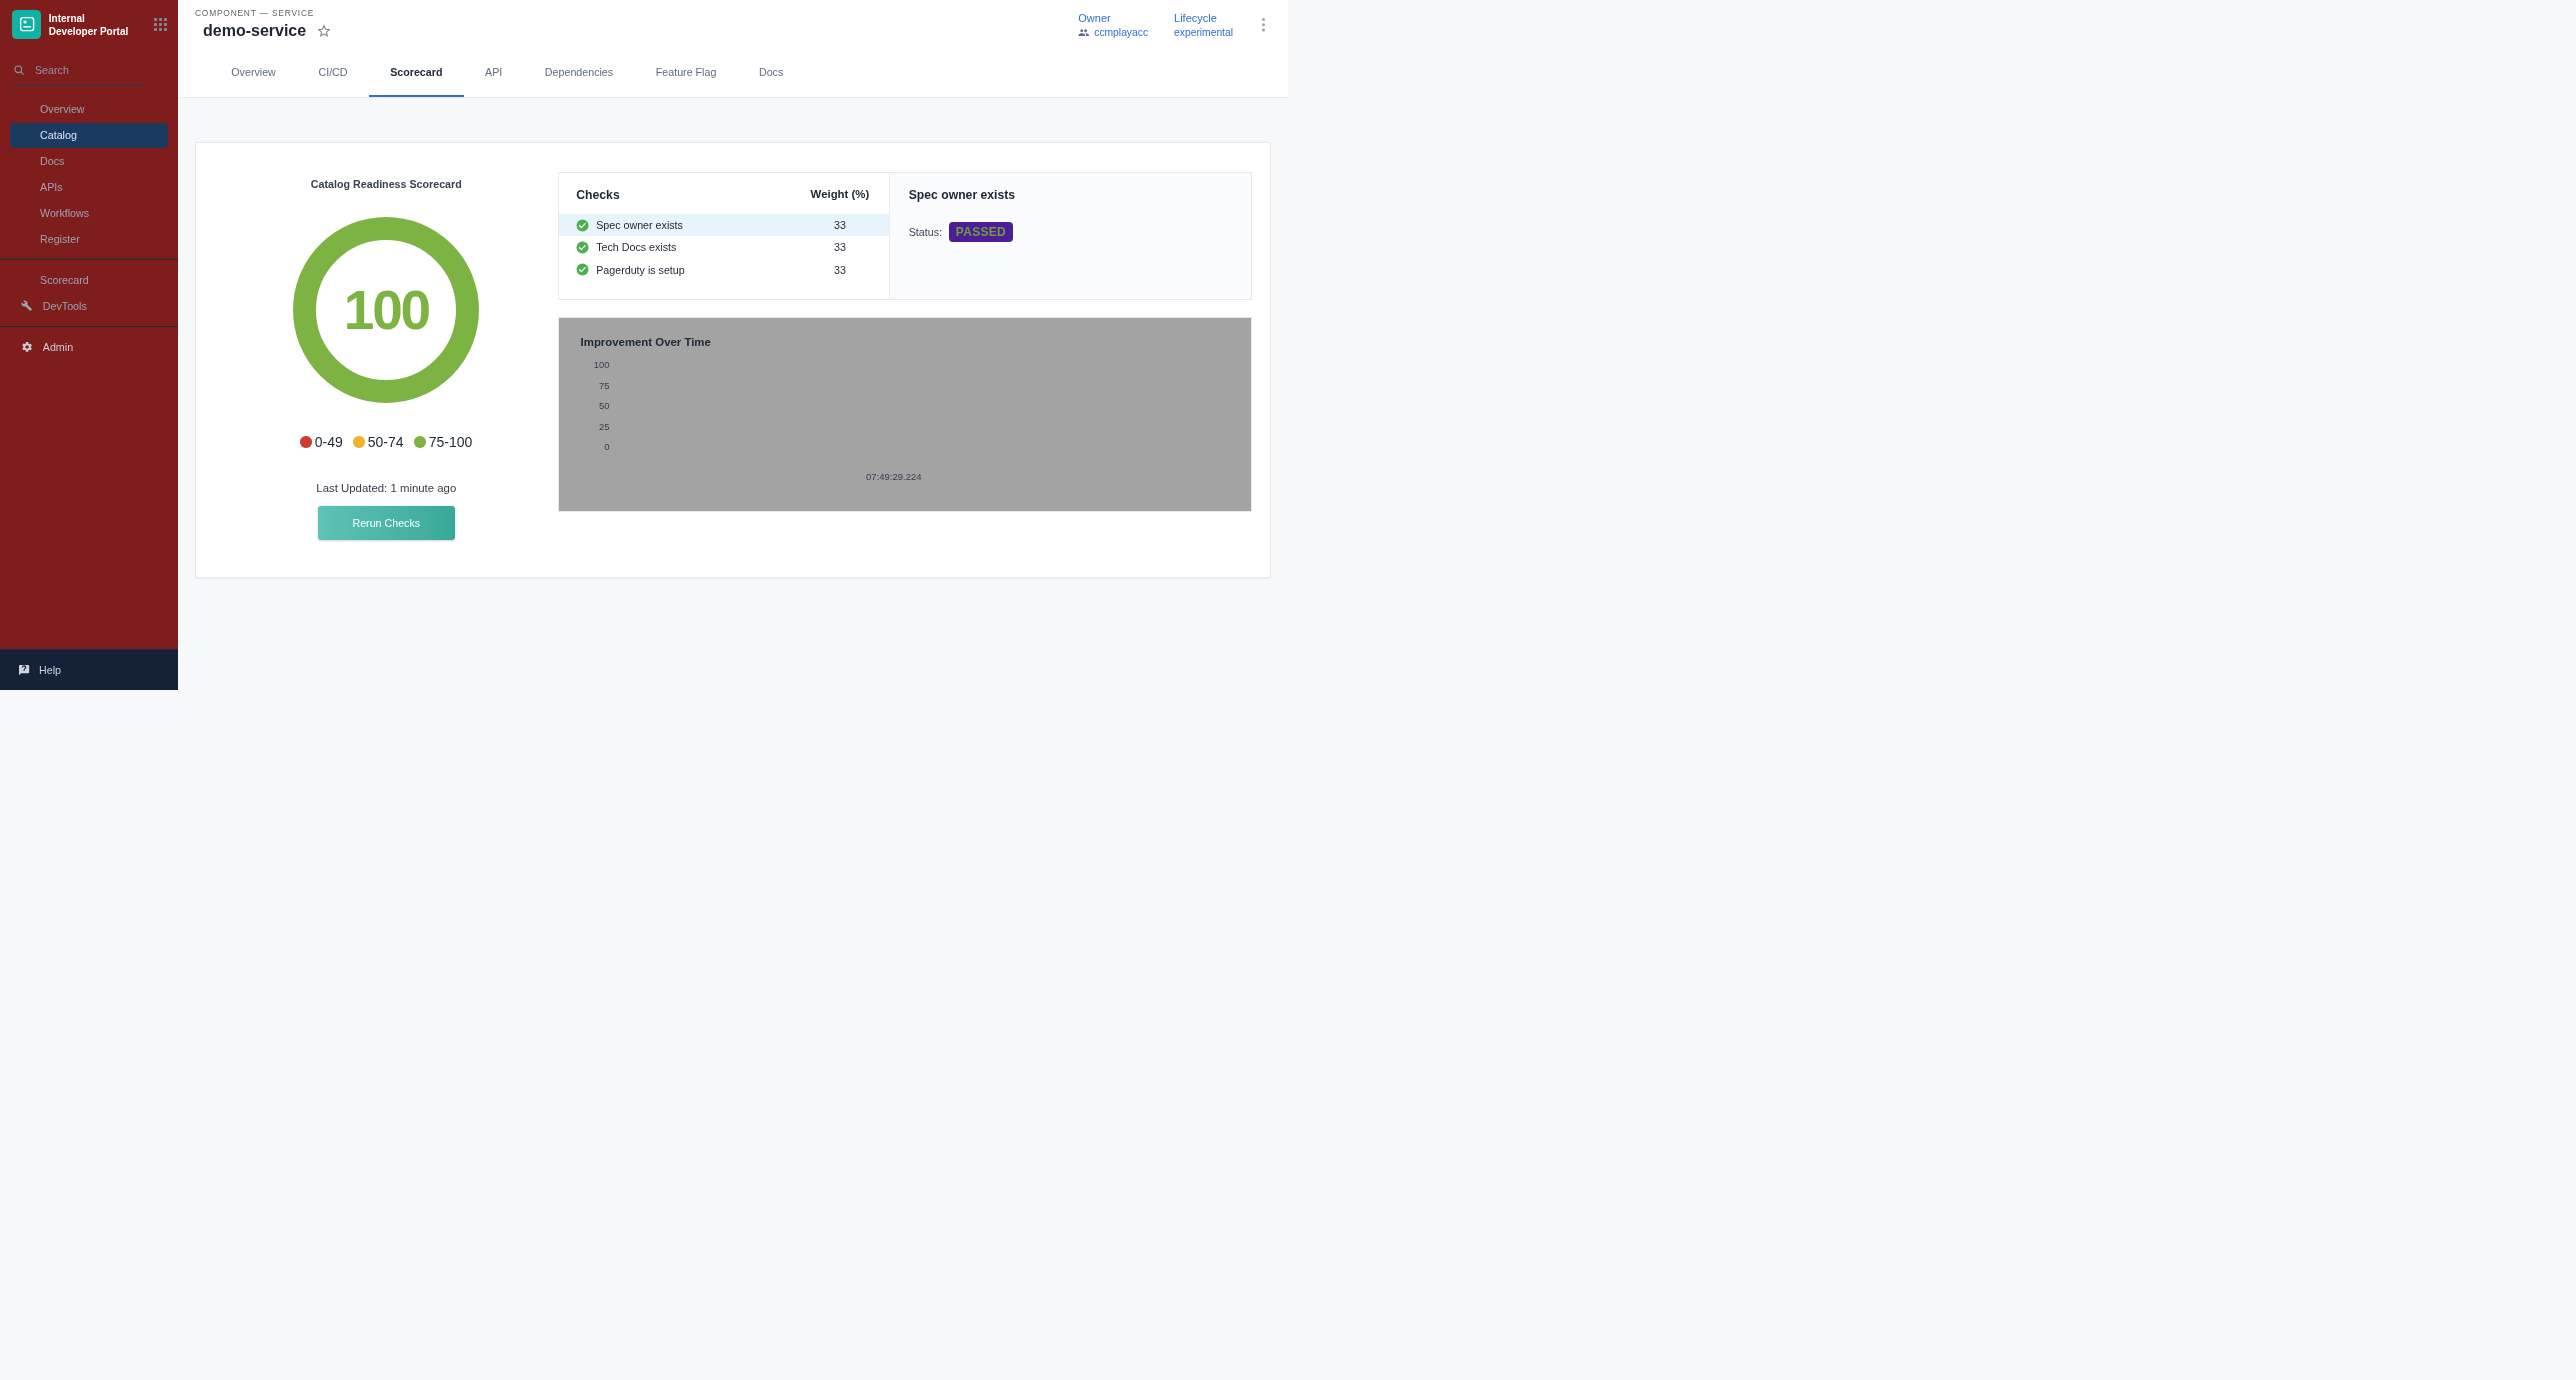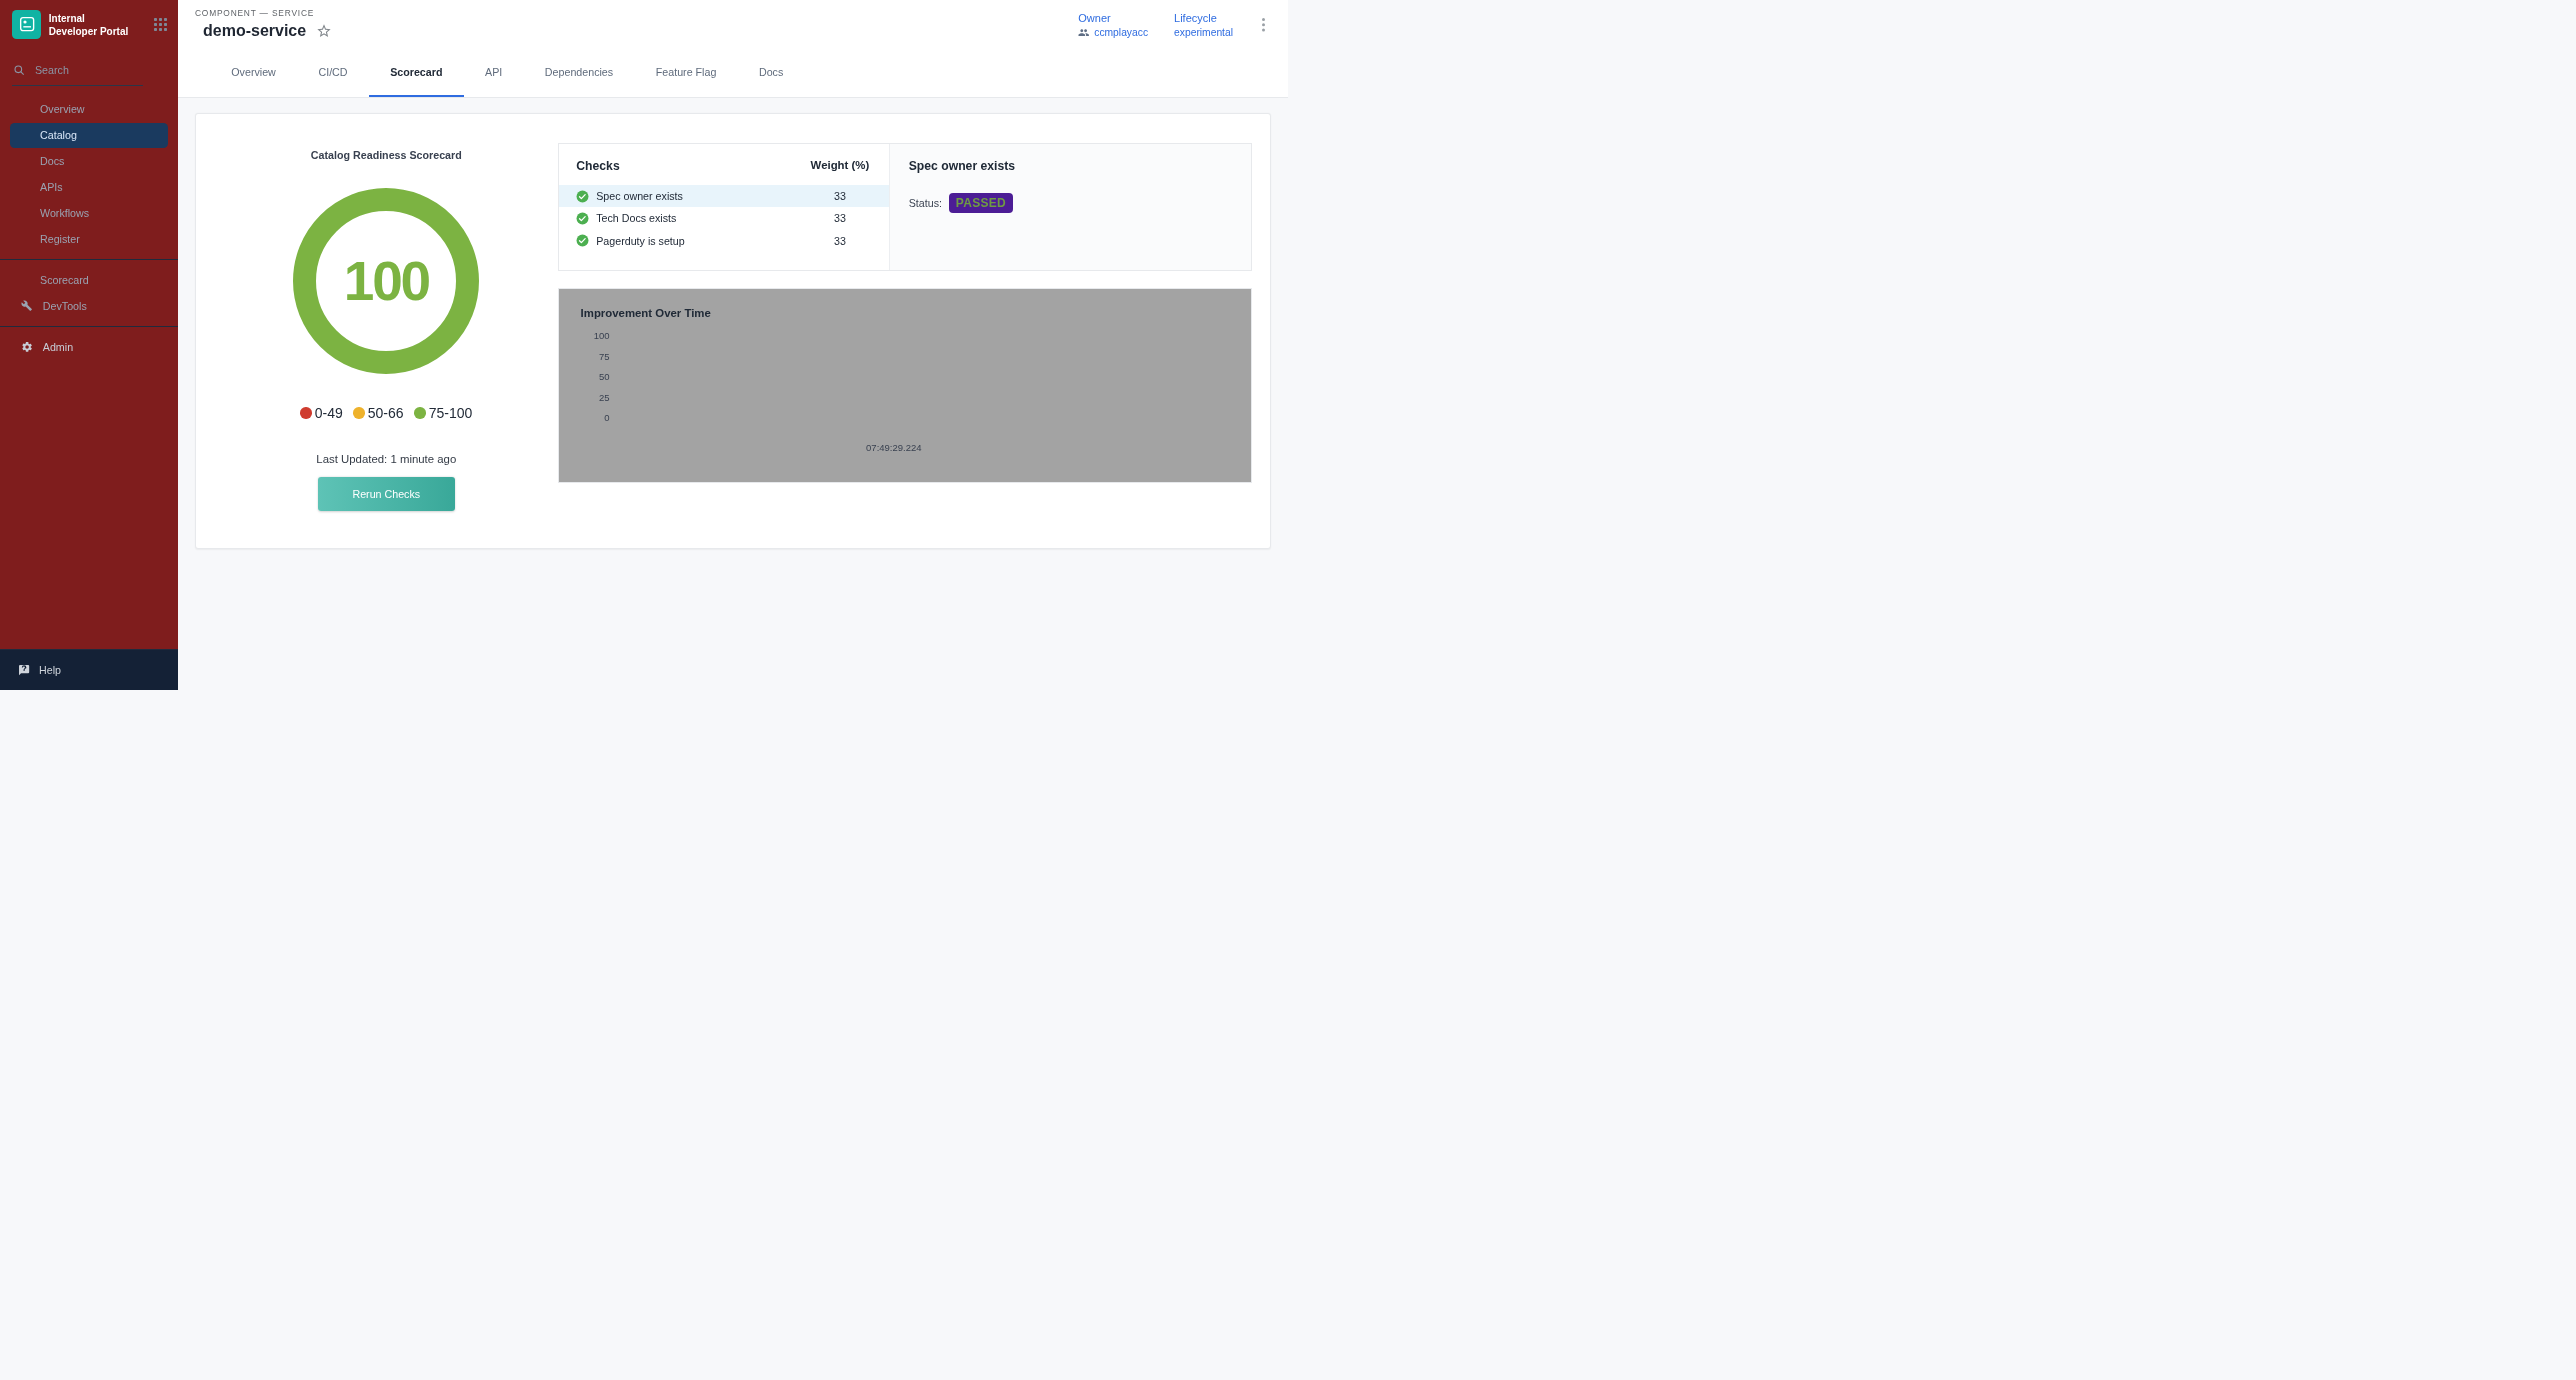--- a/index.html
+++ b/index.html
@@ -36,21 +36,21 @@
   .meta-label { color:#2f6ce0; font-size:11px; font-weight:500; }
   .meta-value { display:flex; align-items:center; gap:4.6px; color:#2f6ce0; font-size:10.3px; margin-top:3px; }
   .meta-value.link { cursor:pointer; }
   .kebab { margin-top:4.6px; cursor:pointer; padding:1.5px 3px; }
 
   .tabsbar { background:#ffffff; border-bottom:0.8px solid #e7e9ec; display:flex; padding-left:32px; height:49px; }
   .tab { display:flex; align-items:center; padding:0 21.3px; font-size:10.7px; color:#5f6b7c; font-weight:500; cursor:pointer; border-bottom:2.3px solid transparent; }
   .tab.active { color:#222b38; font-weight:700; border-bottom-color:#2f6ce0; }
 
   .content { flex:1; padding:15.2px 17px; min-height:0; }
-  .main-card { background:#ffffff; border:0.8px solid #e7e9ec; border-radius:3px; height:436px; box-shadow:0 0.8px 1.5px rgba(0,0,0,.05); display:flex; padding:18.3px; }
+  .main-card { background:#ffffff; border:0.8px solid #e7e9ec; border-radius:3px; height:436px; box-shadow:0 0.8px 1.5px rgba(0,0,0,.05); display:flex; padding:18.3px;margin-top:29px; }
 
   
   .left-col { width:344px; flex-shrink:0; display:flex; flex-direction:column; align-items:center; padding-top:17px; }
   .score-heading { font-size:10.7px; font-weight:600; color:#394150; }
   .donut { margin-top:27.4px; width:186px; height:186px; border:23px solid #7cb342; border-radius:50%; display:flex; align-items:center; justify-content:center; }
   .score-number { font-size:55px; font-weight:700; color:#7cb342; letter-spacing:-2.3px; }
   .legend { display:flex; gap:10.7px; margin-top:30.5px; align-items:center; }
   .legend-item { display:flex; align-items:center; gap:3px; font-size:14px; color:#222b38; }
   .legend-dot { width:11.4px; height:11.4px; border-radius:50%; }
   .last-updated { margin-top:32px; font-size:11.4px; color:#333a45; }
@@ -249,21 +249,21 @@
           <div class="donut">
             <div class="score-number">100</div>
           </div>
           <div class="legend">
             <div class="legend-item">
               <span class="legend-dot" style="background: rgb(207, 60, 47);"></span>
               <span>0-49</span>
             </div>
             <div class="legend-item">
               <span class="legend-dot" style="background: rgb(238, 178, 44);"></span>
-              <span>50-66</span>
+              <span>50-74</span>
             </div>
             <div class="legend-item">
               <span class="legend-dot" style="background: rgb(124, 179, 66);"></span>
               <span>75-100</span>
             </div>
           </div>
           <div class="last-updated">Last Updated: 1 minute ago</div>
           <button class="rerun-btn">Rerun Checks</button>
         </div>
 

